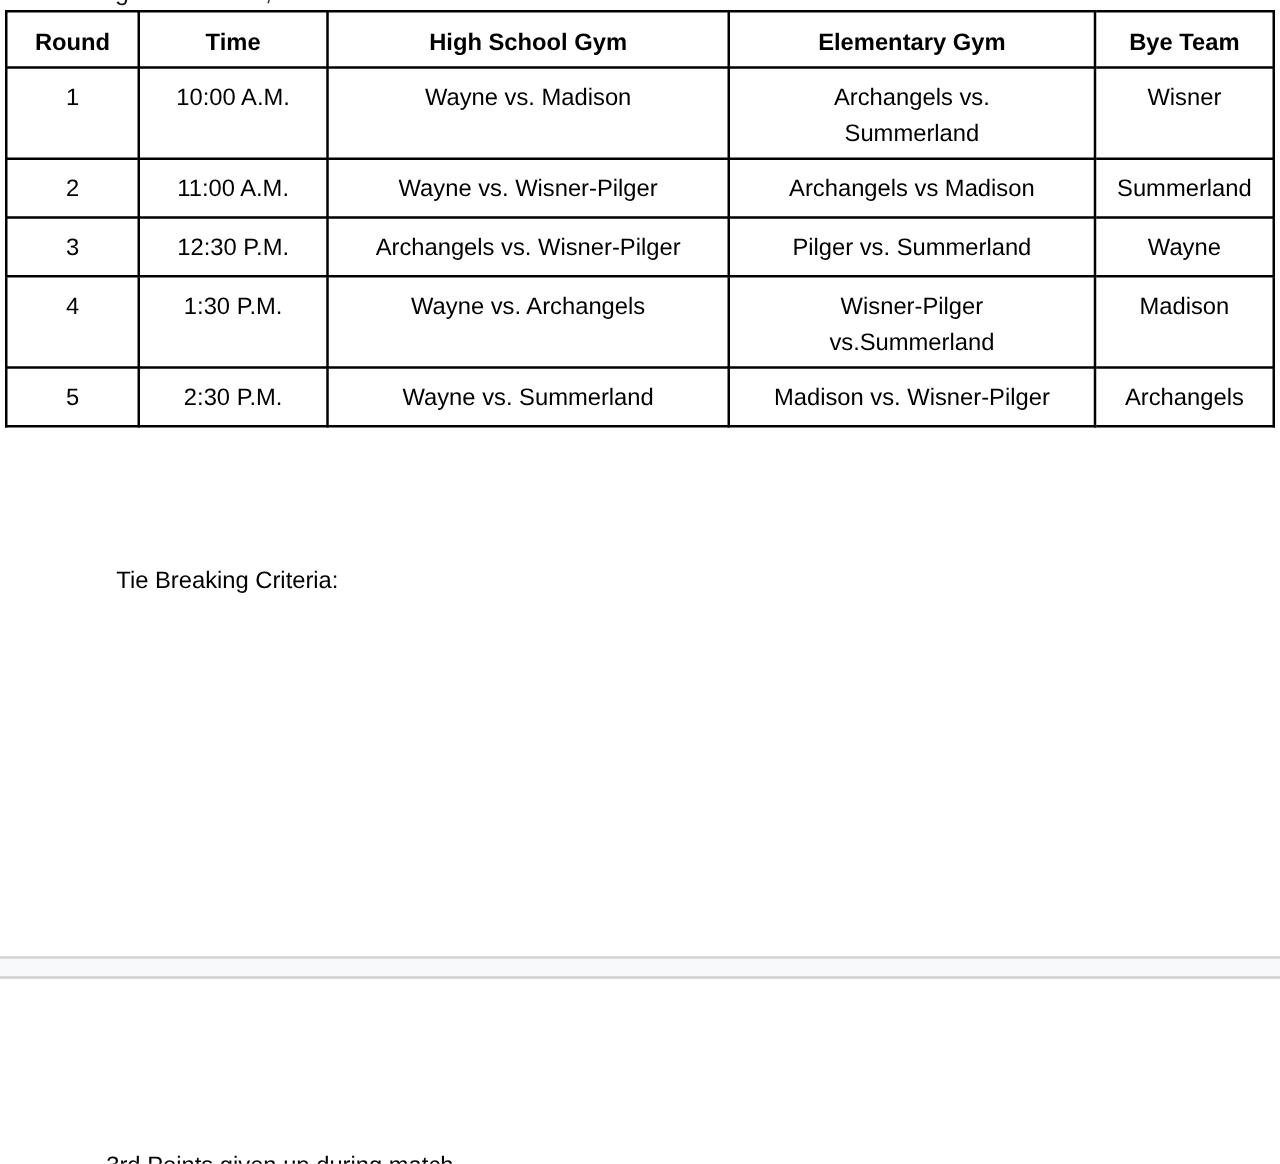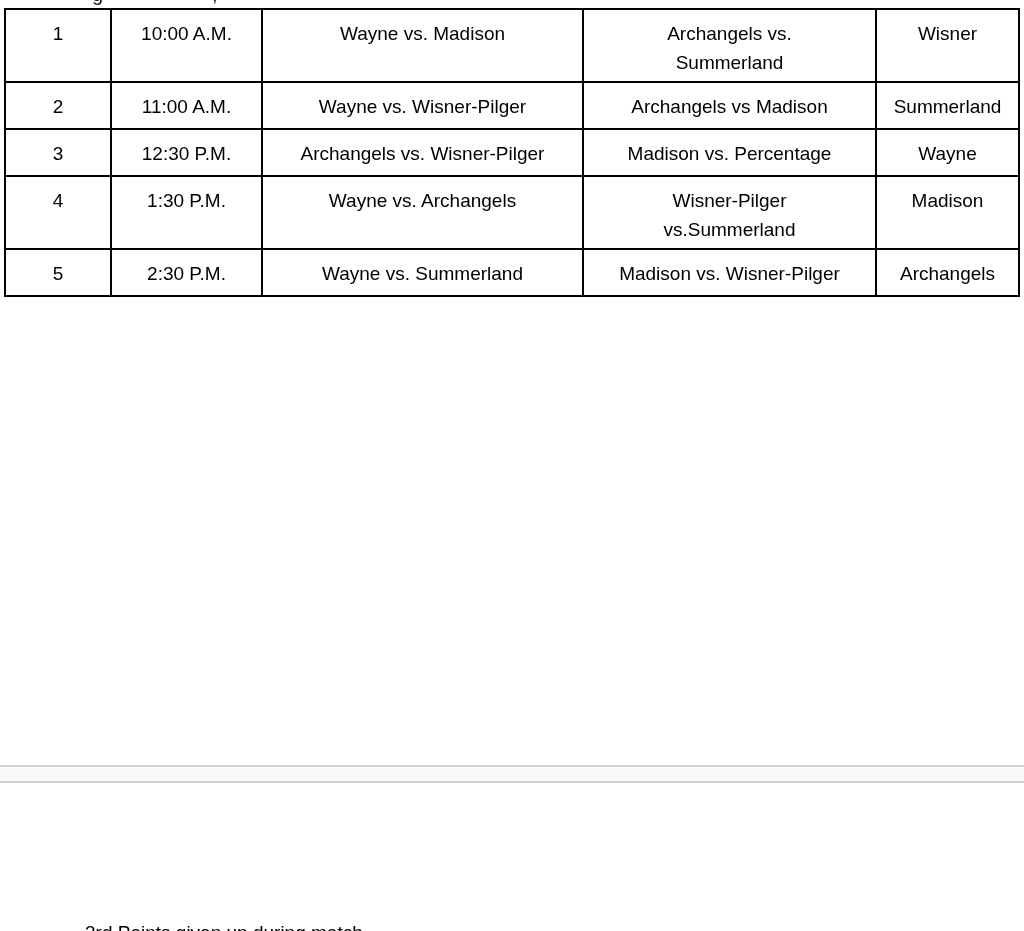--- a/index.html
+++ b/index.html
@@ -81,40 +81,47 @@
 
   <table class="schedule">
     <colgroup>
       <col style="width:106px">
       <col style="width:151px">
       <col style="width:321px">
       <col style="width:293px">
       <col style="width:143px">
     </colgroup>
     <tbody>
+        <tr class="h-header">
+      <th>Round</th>
+      <th>Time</th>
+      <th>High School Gym</th>
+      <th>Elementary Gym</th>
+      <th>Bye Team</th>
+    </tr>
     <tr class="h-tall">
       <td>1</td>
       <td>10:00 A.M.</td>
       <td>Wayne vs. Madison</td>
       <td>Archangels vs.
 Summerland</td>
       <td>Wisner</td>
     </tr>
     <tr class="h-std">
       <td>2</td>
       <td>11:00 A.M.</td>
       <td>Wayne vs. Wisner-Pilger</td>
       <td>Archangels vs Madison</td>
       <td>Summerland</td>
     </tr>
     <tr class="h-std">
       <td>3</td>
       <td>12:30 P.M.</td>
       <td>Archangels vs. Wisner-Pilger</td>
-      <td>Madison vs. Percentage</td>
+      <td>Pilger vs. Summerland</td>
       <td>Wayne</td>
     </tr>
     <tr class="h-tall">
       <td>4</td>
       <td>1:30 P.M.</td>
       <td>Wayne vs. Archangels</td>
       <td>Wisner-Pilger
 vs.Summerland</td>
       <td>Madison</td>
     </tr>
@@ -122,19 +129,20 @@
       <td>5</td>
       <td>2:30 P.M.</td>
       <td>Wayne vs. Summerland</td>
       <td>Madison vs. Wisner-Pilger</td>
       <td>Archangels</td>
     </tr>
   </tbody>
     </table>
 
   <div class="tiebreak">
+    <div>Tie Breaking Criteria:</div>
   </div>
 
   <div class="page-gap"></div>
 
   <div class="bottom-clipped">3rd Points given up during match</div>
 
 </div>
 
 </body></html>

